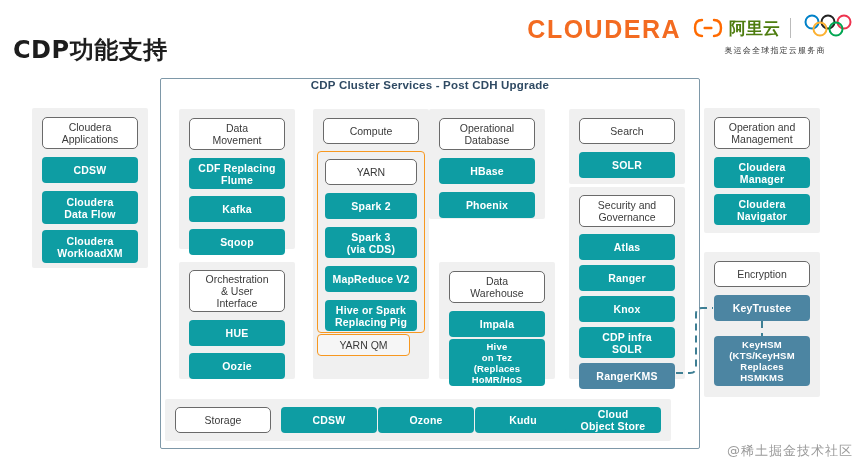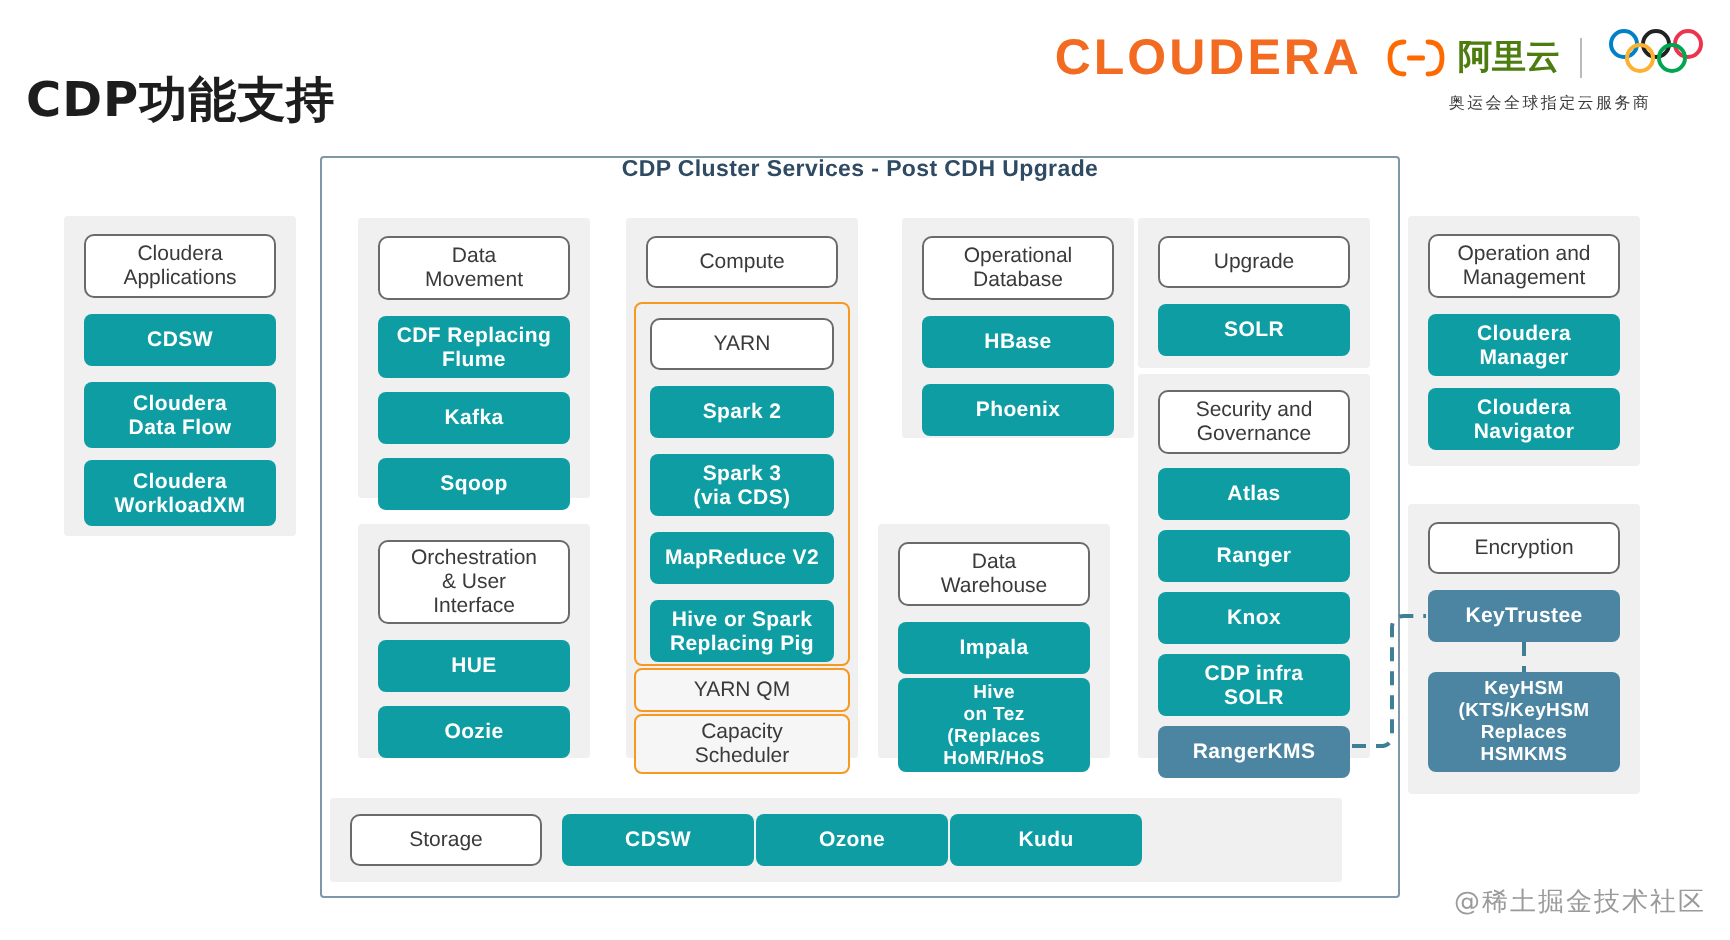--- a/index.html
+++ b/index.html
@@ -153,55 +153,55 @@
       <div class="hdr-box" style="left:10px; top:9px; width:96px; height:26px;">Compute</div>
 
       <div id="compute-outline" style="left:4px; top:42px; width:108px; height:182px;"></div>
 
       <div class="hdr-box" style="left:12px; top:50px; width:92px; height:26px;">YARN</div>
       <div class="svc-box" style="left:12px; top:84px; width:92px; height:26px;">Spark 2</div>
       <div class="svc-box" style="left:12px; top:118px; width:92px; height:31px;">Spark 3<br>(via CDS)</div>
       <div class="svc-box" style="left:12px; top:157px; width:92px; height:26px;">MapReduce V2</div>
       <div class="svc-box" style="left:12px; top:191px; width:92px; height:31px;">Hive or Spark<br>Replacing Pig</div>
 
-      <div class="plain-box" style="left:4px; top:225px; width:108px; height:22px;">YARN QM</div>
-      <div class="plain-box" style="left:4px; top:248px; width:108px; height:30px;">Capacity<br>Scheduler</div>
-    </div>
-
-    <div class="group-panel" style="left:290px; top:30px; width:116px; height:110px;padding-left:40px;">
+      <div class="plain-box" style="left:4px; top:225px; width:93px; height:22px;">YARN QM</div>
+    </div>
+
+    <div class="group-panel" style="left:268px; top:30px; width:116px; height:110px;padding-left:40px;">
       <div class="hdr-box" style="left:10px; top:9px; width:96px; height:32px;">Operational<br>Database</div>
       <div class="svc-box" style="left:10px; top:49px; width:96px; height:26px;">HBase</div>
       <div class="svc-box" style="left:10px; top:83px; width:96px; height:26px;">Phoenix</div>
     </div>
 
     <div class="group-panel" style="left:278px; top:183px; width:116px; height:117px;">
       <div class="hdr-box" style="left:10px; top:9px; width:96px; height:32px;">Data<br>Warehouse</div>
       <div class="svc-box" style="left:10px; top:49px; width:96px; height:26px;">Impala</div>
       <div class="svc-box" style="left:10px; top:77px; width:96px; height:47px; font-size:9.5px; line-height:11px;">Hive<br>on Tez<br>(Replaces<br>HoMR/HoS</div>
     </div>
 
     <div class="group-panel" style="left:408px; top:30px; width:116px; height:75px;">
-      <div class="hdr-box" style="left:10px; top:9px; width:96px; height:26px;">Upgrade</div>
+      <div class="hdr-box" style="left:10px; top:9px; width:96px; height:26px;">Search</div>
       <div class="svc-box" style="left:10px; top:43px; width:96px; height:26px;">SOLR</div>
     </div>
 
     <div class="group-panel" style="left:408px; top:108px; width:116px; height:192px;">
       <div class="hdr-box" style="left:10px; top:8px; width:96px; height:32px;">Security and<br>Governance</div>
       <div class="svc-box" style="left:10px; top:47px; width:96px; height:26px;">Atlas</div>
       <div class="svc-box" style="left:10px; top:78px; width:96px; height:26px;">Ranger</div>
       <div class="svc-box" style="left:10px; top:109px; width:96px; height:26px;">Knox</div>
       <div class="svc-box" style="left:10px; top:140px; width:96px; height:31px;">CDP infra<br>SOLR</div>
       <div class="svc-box dark" style="left:10px; top:176px; width:96px; height:26px;">RangerKMS</div>
     </div>
 
     <div class="group-panel" style="left:4px; top:320px; width:506px; height:42px;">
       <div class="hdr-box" style="left:10px; top:8px; width:96px; height:26px;">Storage</div>
       <div class="svc-box" style="left:116px; top:8px; width:96px; height:26px;">CDSW</div>
       <div class="svc-box" style="left:213px; top:8px; width:96px; height:26px;">Ozone</div>
       <div class="svc-box" style="left:310px; top:8px; width:96px; height:26px;">Kudu</div>
+      <div class="svc-box" style="left:400px; top:8px; width:96px; height:26px;">Cloud<br>Object Store</div>
     </div>
   </div>
 
   <div class="group-panel" style="left:704px; top:108px; width:116px; height:125px;">
     <div class="hdr-box" style="left:10px; top:9px; width:96px; height:32px;">Operation and<br>Management</div>
     <div class="svc-box" style="left:10px; top:49px; width:96px; height:31px;">Cloudera<br>Manager</div>
     <div class="svc-box" style="left:10px; top:86px; width:96px; height:31px;">Cloudera<br>Navigator</div>
   </div>
 
   <div class="group-panel" style="left:704px; top:252px; width:116px; height:145px;">

